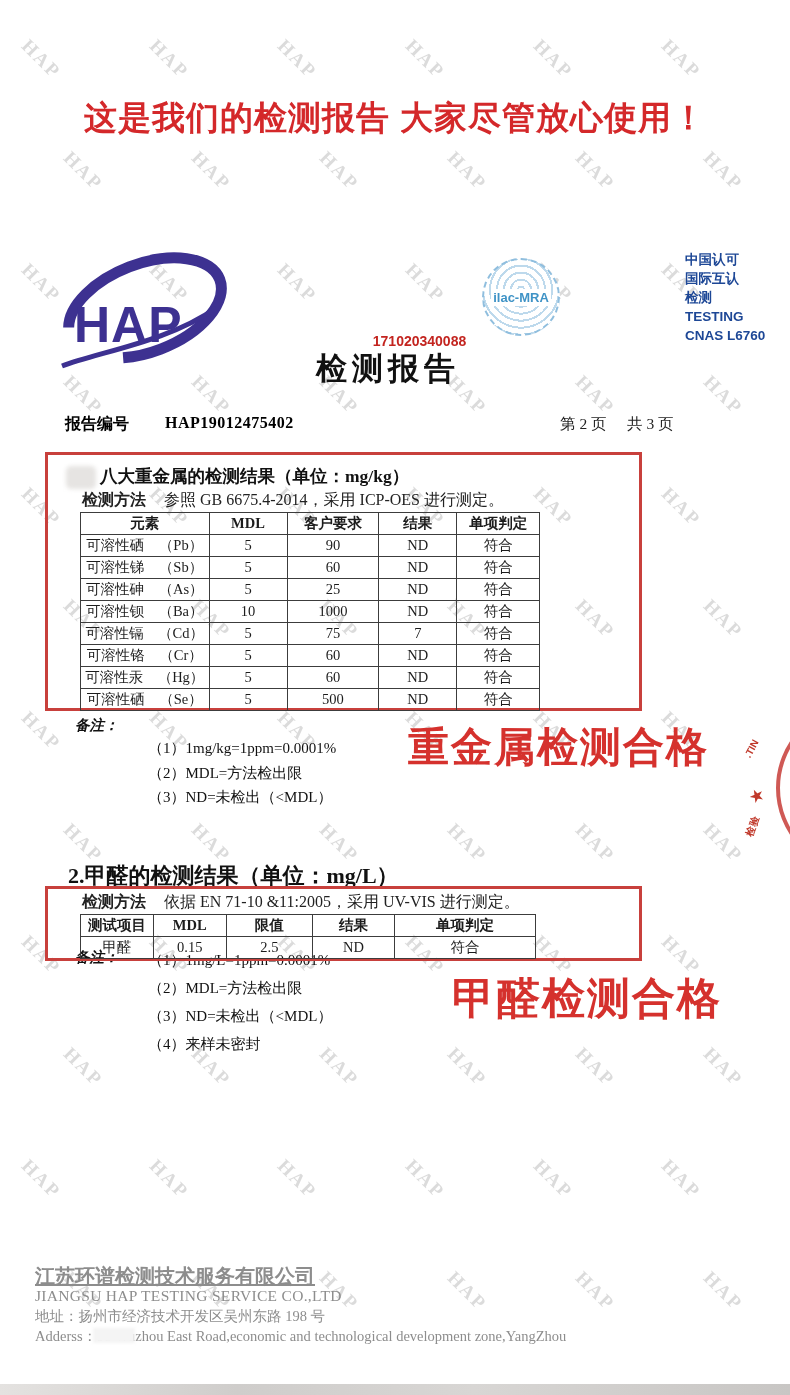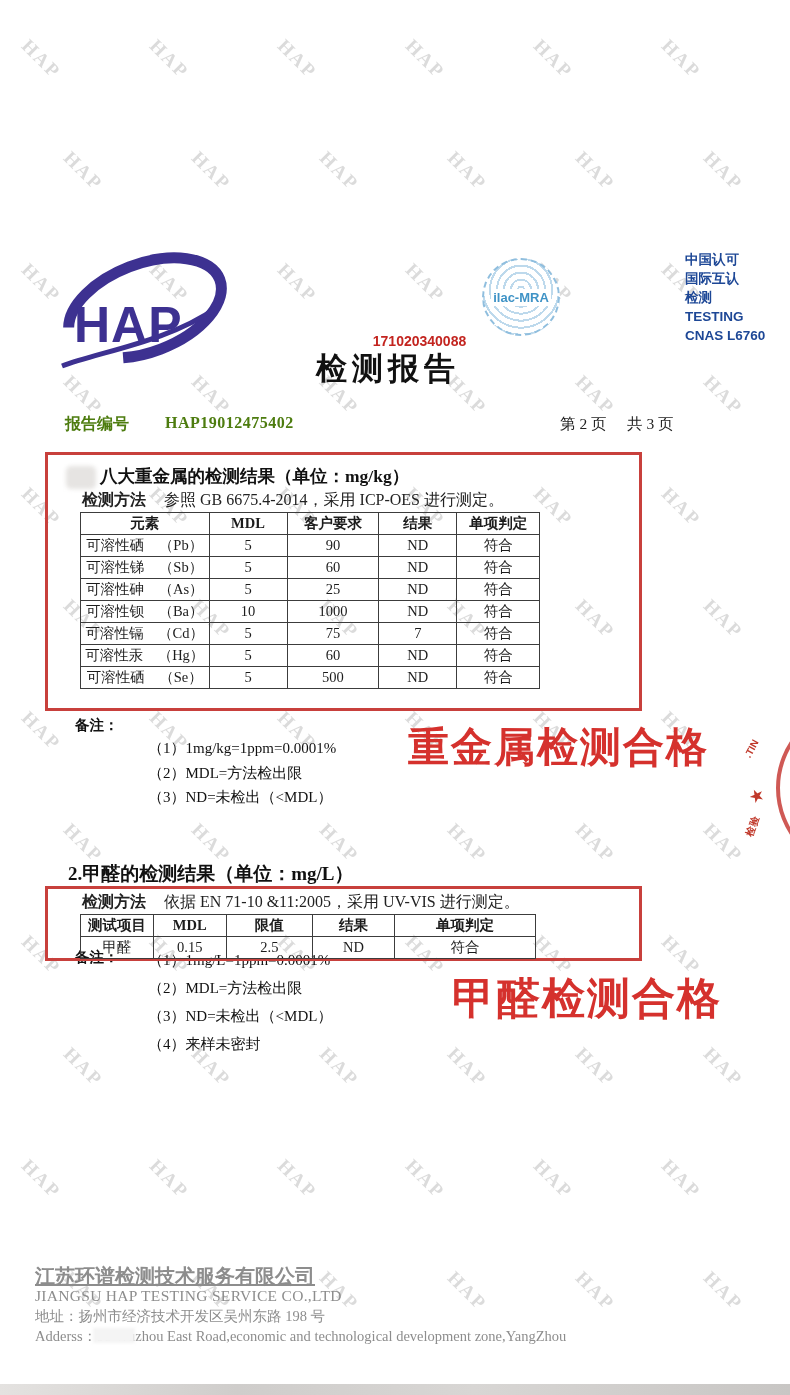--- a/index.html
+++ b/index.html
@@ -58,21 +58,21 @@
   }
   #cnas-logo { top:264px; left:572px; width:100px; height:66px; }
   #accred-col { top:250px; left:685px; width:100px; }
   .accred-line {
     font-family:"Liberation Sans",sans-serif; font-weight:bold;
     font-size:13.5px; color:#1d4796; line-height:19px; white-space:nowrap;
   }
 
   
   #meta-row { top:414px; left:65px; width:660px; height:22px; }
-  #meta-label, #meta-number { font-weight:bold; font-size:16px; color:#4d7c0f; }
+  #meta-label, #meta-number { font-weight:bold; font-size:16px; color:#000000; }
   #meta-label { position:absolute; left:0; }
   #meta-number { position:absolute; left:100px; letter-spacing:0.5px; }
   #meta-page1 { position:absolute; left:495px; font-size:15.5px; }
   #meta-page2 { position:absolute; left:562px; font-size:15.5px; }
 
   
   .red-box { border:3px solid #c8403c; z-index:2; }
   #red-box-1 { top:452px; left:45px; width:597px; height:259px; }
   #red-box-2 { top:886px; left:45px; width:597px; height:75px; }
 
@@ -89,37 +89,37 @@
     color:#1c1c1c; padding:0 2px; height:22px; font-weight:normal;
   }
   #table1 th, #table2 th { font-weight:bold; }
   #table1 col.c0 { width:28%; } #table1 col.c1 { width:17%; }
   #table1 col.c2 { width:20%; } #table1 col.c3 { width:17%; }
   #table1 col.c4 { width:18%; }
   #table2 col.c0 { width:16%; } #table2 col.c1 { width:16%; }
   #table2 col.c2 { width:19%; } #table2 col.c3 { width:18%; }
   #table2 col.c4 { width:31%; }
 
-  .notes-label { font-weight:bold; font-size:14.5px; color:#111; }
+  .notes-label { font-weight:bold; font-size:14.5px; color:#111;font-style:italic; }
   #s1-notes-label { top:716px; left:75px; }
   #s1-notes { top:736px; left:148px; }
   .note-line { font-size:15px; color:#111; line-height:24.5px; white-space:nowrap; }
   #s2-notes-label { top:948px; left:75px; }
   #s2-notes { top:946px; left:148px; }
   #s2-notes .note-line { line-height:28px; }
 
   .pass-stamp {
     font-family:"Liberation Sans","DejaVu Sans",sans-serif; font-weight:900;
     color:#d5312d; white-space:nowrap; z-index:3;
   }
   #s1-pass { top:720px; left:408px; font-size:41px; letter-spacing:2px; }
   #s2-pass { top:970px; left:452px; font-size:43px; letter-spacing:2px; }
 
   
-  #s2-title { top:861px; left:68px; font-weight:bold; font-size:19px; color:#111;text-align:right; }
+  #s2-title { top:861px; left:68px; font-weight:bold; font-size:22px; color:#111;text-align:right; }
   #s2-method { top:892px; left:82px; font-size:16px; z-index:3;}
 
   
   #stamp-clip { top:695px; right:0; width:52px; height:185px; overflow:hidden; z-index:2;}
   #stamp-circle {
     position:absolute; top:8px; left:38px; width:170px; height:170px;
     border:4px solid rgba(195,48,42,0.8); border-radius:50%;
   }
   .stamp-frag { position:absolute; color:#c0392b; font-weight:bold; font-family:"Liberation Sans",sans-serif; }
   #stamp-frag-0 { top:48px; left:4px; font-size:10px; transform:rotate(-62deg); }
@@ -225,20 +225,21 @@
       <span class="wm" style="left: 530px; top: 1168px;">HAP</span>
       <span class="wm" style="left: 658px; top: 1168px;">HAP</span>
       <span class="wm" style="left: 60px; top: 1280px;">HAP</span>
       <span class="wm" style="left: 188px; top: 1280px;">HAP</span>
       <span class="wm" style="left: 316px; top: 1280px;">HAP</span>
       <span class="wm" style="left: 444px; top: 1280px;">HAP</span>
       <span class="wm" style="left: 572px; top: 1280px;">HAP</span>
       <span class="wm" style="left: 700px; top: 1280px;">HAP</span>
     </div>
 
+  <div id="headline" class="layer">这是我们的检测报告 大家尽管放心使用！</div>
 
   <div id="hap-logo" class="layer">
     <svg width="190" height="140" viewBox="0 0 190 140">
       <ellipse cx="97" cy="62" rx="80" ry="44" transform="rotate(-21 97 62)" fill="none" stroke="#3d3191" stroke-width="11" stroke-dasharray="330 70" stroke-dashoffset="-208"></ellipse>
       <path d="M14 120 C 50 106, 120 96, 168 62" fill="none" stroke="#3d3191" stroke-width="5"></path>
       <text x="26" y="96" font-family="Liberation Sans, sans-serif" font-weight="bold" font-size="50" fill="#3d3191" letter-spacing="1">HAP</text>
     </svg>
   </div>
 
   <div id="cma-gap"></div>
@@ -315,20 +316,27 @@
           <td>10</td>
           <td>1000</td>
           <td>ND</td>
           <td>符合</td>
         </tr>
         <tr>
           <td>可溶性镉　（Cd）</td>
           <td>5</td>
           <td>75</td>
           <td>7</td>
+          <td>符合</td>
+        </tr>
+        <tr>
+          <td>可溶性铬　（Cr）</td>
+          <td>5</td>
+          <td>60</td>
+          <td>ND</td>
           <td>符合</td>
         </tr>
         <tr>
           <td>可溶性汞　（Hg）</td>
           <td>5</td>
           <td>60</td>
           <td>ND</td>
           <td>符合</td>
         </tr>
         <tr>

